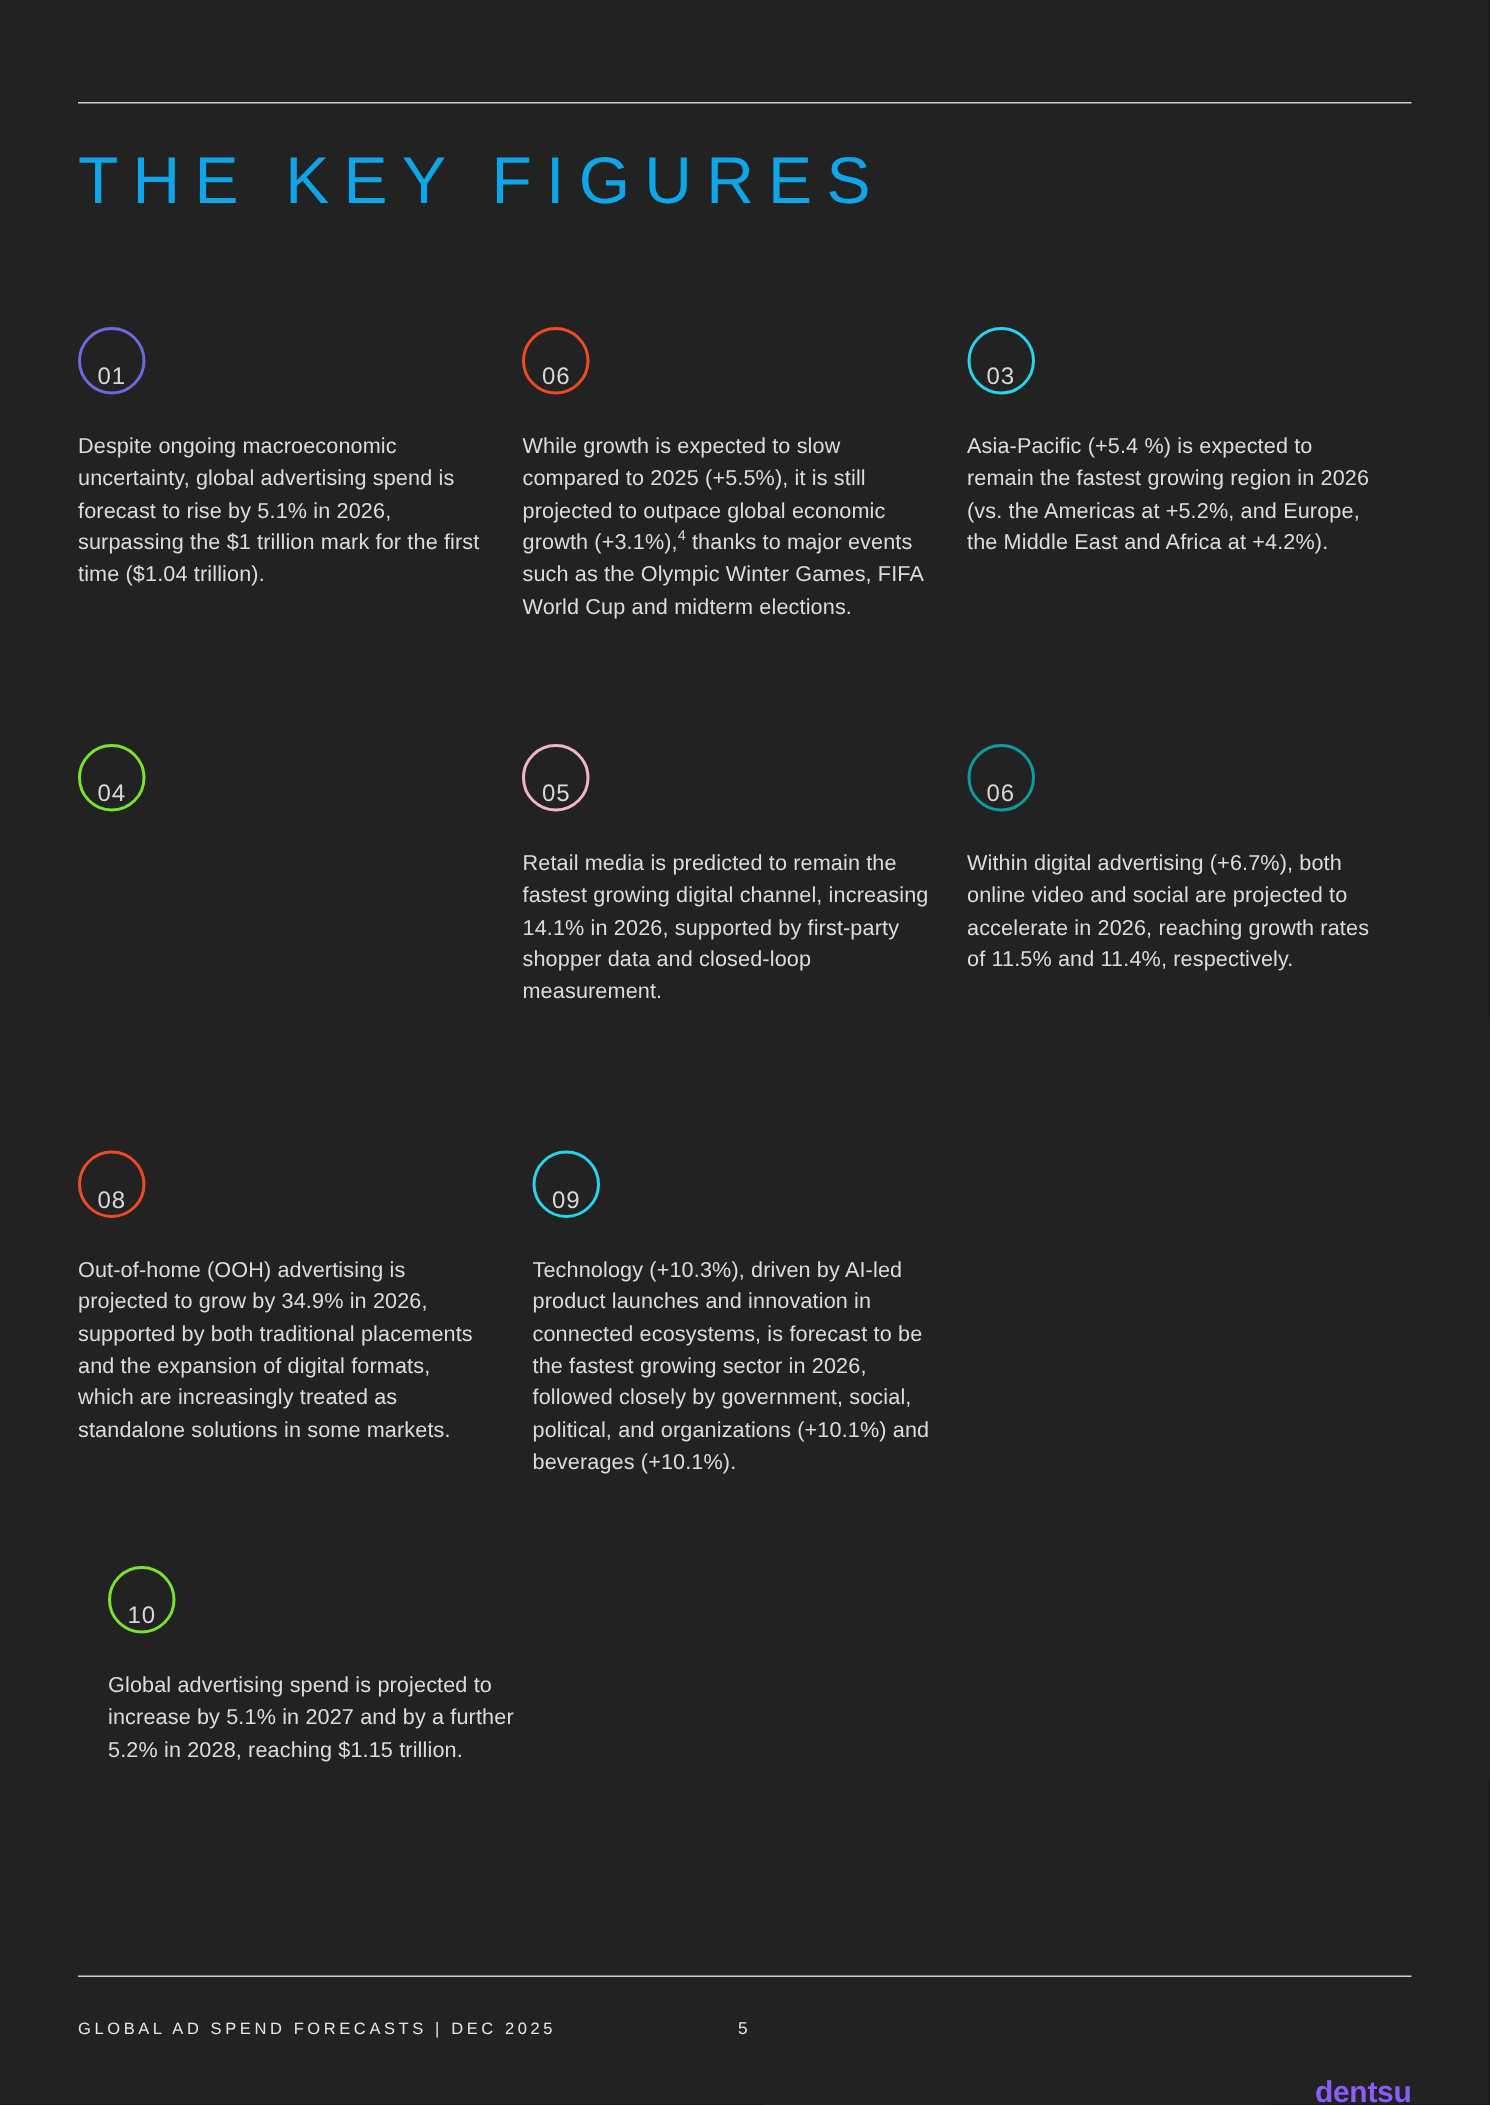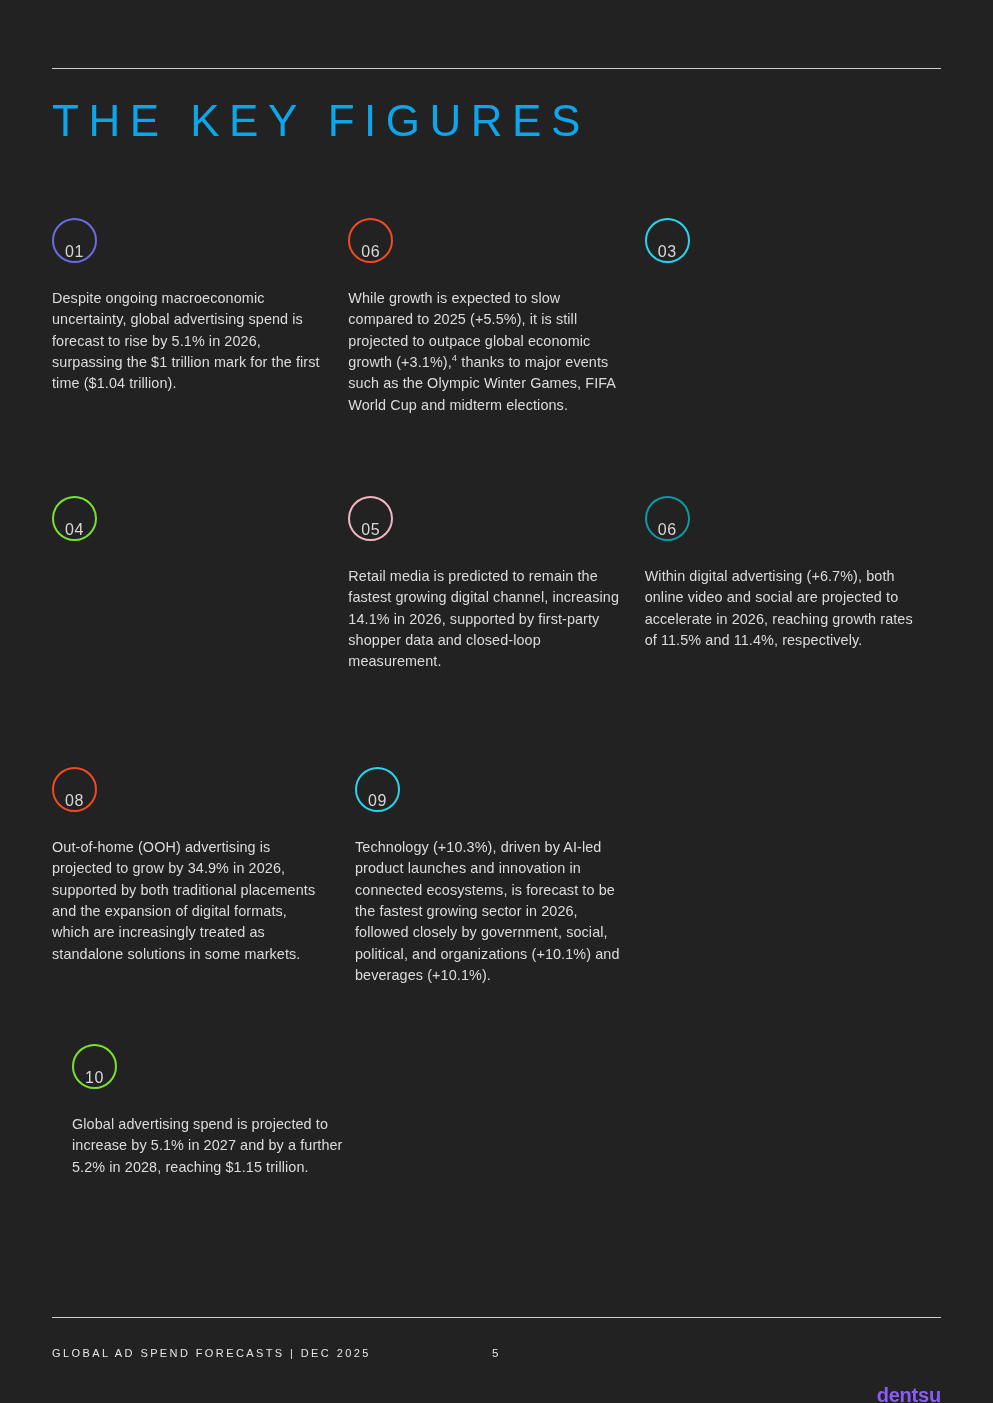--- a/index.html
+++ b/index.html
@@ -170,20 +170,21 @@
         <div class="badge" style="border-color: rgb(240, 74, 34);">
           <span>06</span>
         </div>
         <p class="card-text"><span>While growth is expected to slow compared to 2025 (+5.5%), it is still projected to outpace global economic growth (+3.1%),</span><sup>4</sup><span> thanks to major events such as the Olympic Winter Games, FIFA World Cup and midterm elections.</span></p>
       </div>
 
       <div class="card">
         <div class="badge" style="border-color: rgb(42, 210, 236);">
           <span>03</span>
         </div>
+        <p class="card-text">Asia-Pacific (+5.4 %) is expected to remain the fastest growing region in 2026 (vs. the Americas at +5.2%, and Europe, the Middle East and Africa at +4.2%).</p>
       </div>
     </div>
 
     <div class="row row-2">
       <div class="card">
         <div class="badge" style="border-color: rgb(122, 226, 46);">
           <span>04</span>
         </div>
       </div>
 

